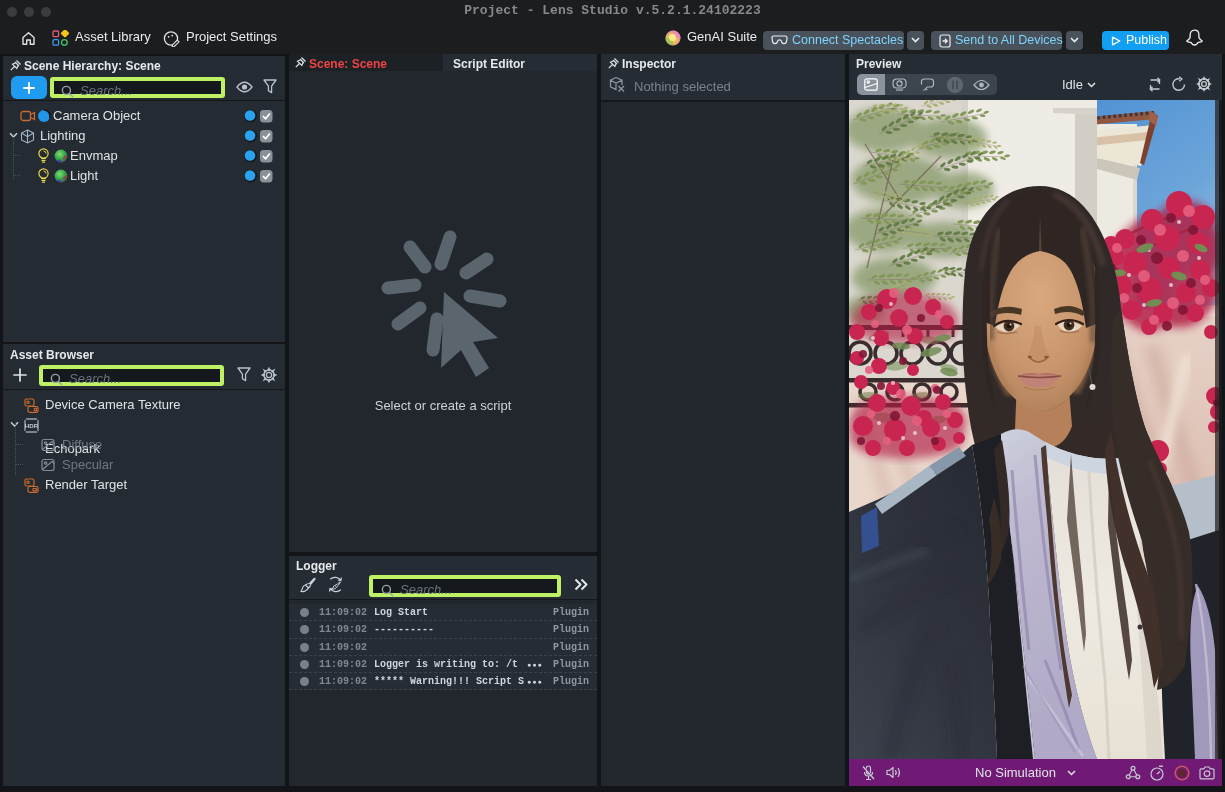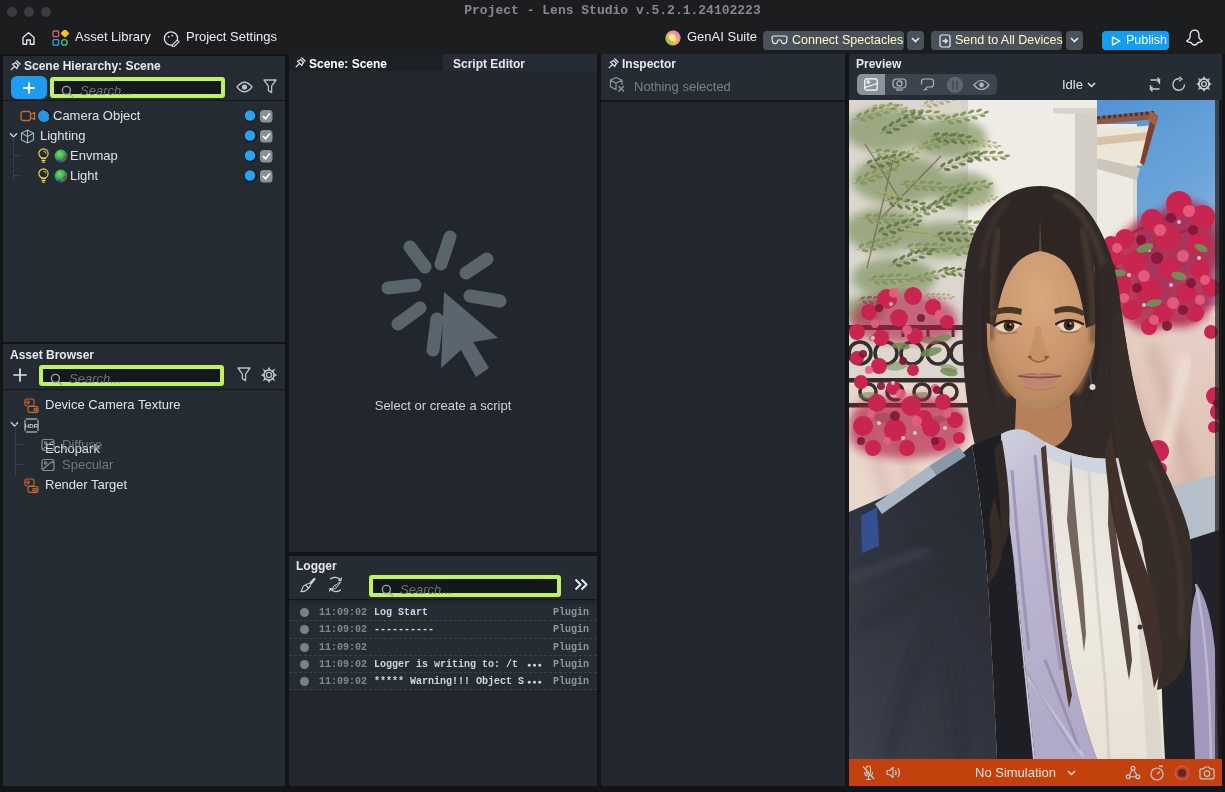--- a/index.html
+++ b/index.html
@@ -4,21 +4,21 @@
 <style>
   * { margin:0; padding:0; box-sizing:border-box; }
   html,body { width:1225px; height:792px; overflow:hidden; background:#131417; font-family:"Liberation Sans", sans-serif; }
   .abs { position:absolute; }
   #app { position:relative; width:1225px; height:792px; background:#131417; }
   .titlebar { position:absolute; left:0; top:0; width:1225px; height:22px; background:#1c1d1f; }
   .tl { position:absolute; top:6.5px; width:10px; height:10px; border-radius:50%; background:#3b3c3f; }
   .title { position:absolute; top:3px; left:0; width:1225px; text-align:center; color:#85888c; font-size:13px; font-weight:700;font-family:Liberation Mono, monospace; }
   .toolbar { position:absolute; left:0; top:22px; width:1225px; height:32px; background:#1c1d1f; }
   .tbtext { position:absolute; color:#e8ebee; font-size:13px; top:7px; }
-  .btn { position:absolute; top:9px; height:19px; background:#49525b; border-radius:4px; color:#fef9c3; font-size:12.5px; line-height:19px; white-space:nowrap; }
+  .btn { position:absolute; top:9px; height:19px; background:#49525b; border-radius:4px; color:#7dd3fc; font-size:12.5px; line-height:19px; white-space:nowrap; }
   .panel { position:absolute; background:#252b32; }
   .phead { position:absolute; left:0; top:0; width:100%; height:18px; color:#e6e9ec; font-size:12px; font-weight:700; }
   .search { position:absolute; background:#15181c; border:4px solid #bef264; border-radius:3px; color:#6a737c; font-size:13px; font-style:italic; }
   .treerow { position:absolute; left:0; width:100%; height:20px; color:#dde2e6; font-size:13px; }
   .graytext { color:#6f7880; }
   svg { display:block; }
   .logrow { position:relative; height:17.3px; background:#262c34; border-bottom:1px dashed #39414b; font-weight:bold; font-size:10px; }
   .ldot { position:absolute; left:11px; top:4px; width:9px; height:9px; border-radius:50%; background:#788089; }
   .lts { position:absolute; left:30px; top:3px; color:#7f8892; }
   .lmsg { position:absolute; left:85px; top:3px; color:#ced6dd; }
@@ -279,21 +279,21 @@
         </svg>
       <span style="position:absolute; left:42px; top:2px;">Render Target</span>
     </div>
     <div class="abs" style="left:12px; top:79px; width:1px; height:52px; border-left:1px dotted #4a525a;"></div>
     <div class="abs" style="left:12px; top:100px; width:8px; height:1px; border-top:1px dotted #4a525a;"></div>
     <div class="abs" style="left:12px; top:120px; width:8px; height:1px; border-top:1px dotted #4a525a;"></div>
   </div>
 
   <div class="panel" id="scenepanel" style="left:289px; top:54px; width:308px; height:498px; background:#22272e;">
     <div class="abs" style="left:0; top:0; width:308px; height:17px; background:#262c33;"></div>
-    <div class="abs" style="left:0; top:0; width:154px; height:17px; background:#1c2126; color:#ffffff; font-size:12px; font-weight:700;">
+    <div class="abs" style="left:0; top:0; width:154px; height:17px; background:#1c2126; color:#ef4444; font-size:12px; font-weight:700;">
       <svg class="abs" style="left:5px; top:2px;" width="13" height="13" viewBox="0 0 13 13" fill="none" stroke="#dfe3e6" stroke-width="1.2">
           <path d="M7.5 1.5 L11.5 5.5 M6 3 L10 7 M6.8 3.8 L3.5 5.2 L7.8 9.5 L9.2 6.2 M5.5 7.5 L1.8 11.2"></path>
         </svg>
       <span style="position:absolute; left:20px; top:3px;">Scene: Scene</span>
     </div>
     <div class="abs" style="left:154px; top:0; width:154px; height:17px; color:#e6e9ec; font-size:12px; font-weight:700;">
         <span style="position:absolute; left:10px; top:3px;">Script Editor</span>
       </div>
 
     <svg class="abs" style="left:88px; top:172px;" width="132" height="152" viewBox="0 0 132 152">
@@ -359,21 +359,21 @@
       <div class="logrow">
           <span class="ldot"></span>
           <span class="lts">11:09:02</span>
           <span class="lmsg">Logger is writing to: /t</span>
           <span class="ldots">●●●</span>
           <span class="lpl">Plugin</span>
         </div>
       <div class="logrow">
           <span class="ldot"></span>
           <span class="lts">11:09:02</span>
-          <span class="lmsg">***** Warning!!! Object S</span>
+          <span class="lmsg">***** Warning!!! Script S</span>
           <span class="ldots">●●●</span>
           <span class="lpl">Plugin</span>
         </div>
     </div>
   </div>
 
   <div class="panel" id="inspector" style="left:601px; top:54px; width:244px; height:732px; background:#22272e;">
     <div class="abs" style="left:0; top:0; width:244px; height:46px; background:#262c33;"></div>
     <div class="phead">
         <svg class="abs" style="left:6px; top:3px;" width="13" height="13" viewBox="0 0 13 13" fill="none" stroke="#dfe3e6" stroke-width="1.2">
@@ -858,21 +858,21 @@
       <path d="M205,94 Q242,112 254,165" stroke="#55423a" stroke-width="5" opacity="0.6" filter="url(#b2)" fill="none"></path>
       <path d="M160,100 Q138,120 132,170" stroke="#4a3832" stroke-width="4" opacity="0.6" filter="url(#b2)" fill="none"></path>
       <path d="M300,360 Q318,400 328,450 Q334,490 332,540" stroke="#503c30" stroke-width="4" opacity="0.55" filter="url(#b2)" fill="none"></path>
       <rect x="366" y="0" width="4" height="659" fill="#201b19" opacity="0.75"></rect>
 
       <rect x="0" y="0" width="370" height="659" fill="#d8c8b8" opacity="0.05"></rect>
     </svg>
     </div>
     <div class="abs" style="left:370px; top:46px; width:3px; height:659px; background:#191b1f;"></div>
 
-    <div class="abs" style="left:0; top:705px; width:373px; height:27px; background:#c2410c;">
+    <div class="abs" style="left:0; top:705px; width:373px; height:27px; background:#701a75;">
       <svg class="abs" style="left:12px; top:6px;" width="15" height="16" viewBox="0 0 15 16" fill="none" stroke="#c3cad0" stroke-width="1.2">
           <path d="M5.5 3.5 V3 Q5.5 1 7.5 1 Q9.5 1 9.5 3 V7 Q9.5 7.6 9.3 8"></path>
           <path d="M5.5 6 V7 Q5.5 9 7.5 9 L8.2 8.9"></path>
           <path d="M3.5 7 Q3.5 11 7.5 11 Q9.8 11 11 9.5 M11.5 7 Q11.5 8.3 11 9.5"></path>
           <path d="M7.5 11 V14 M5 14.5 H10"></path>
           <path d="M2 1.5 L13 14" stroke-width="1.3"></path>
         </svg>
       <svg class="abs" style="left:37px; top:7px;" width="16" height="13" viewBox="0 0 16 13" fill="none" stroke="#c3cad0" stroke-width="1.2">
           <path d="M1 4.5 H3.5 L7 1.5 V11.5 L3.5 8.5 H1 Z" stroke-linejoin="round"></path>
           <path d="M9.5 4 Q11 6.5 9.5 9 M12 2 Q14.8 6.5 12 11"></path>

